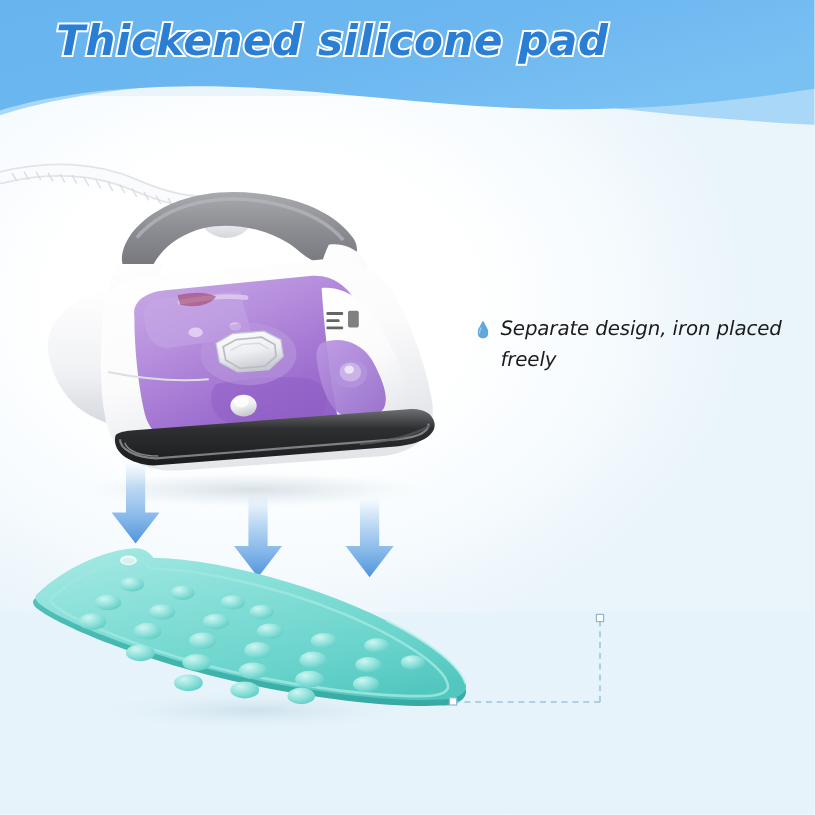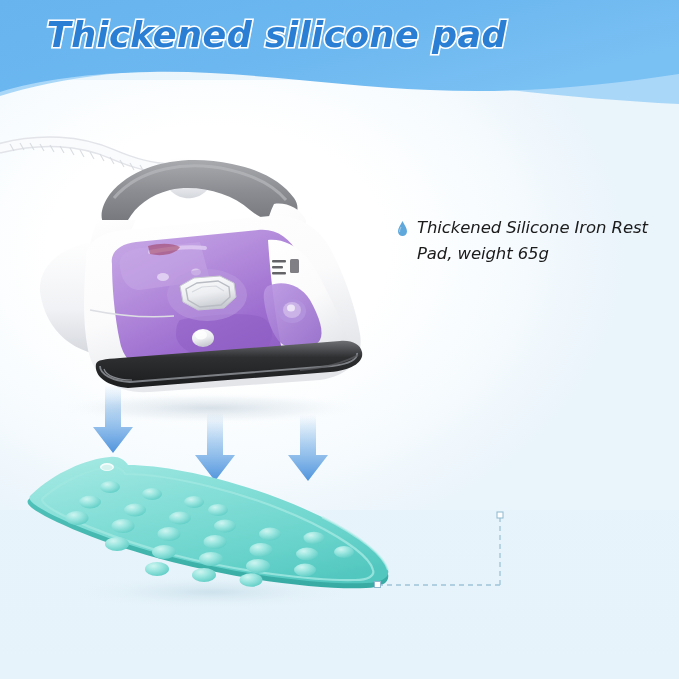--- a/index.html
+++ b/index.html
@@ -362,25 +362,25 @@
 
       <path d="M0,0 L679,0 L679,104 C600,100 520,92 430,80 C330,66 210,62 110,74 C66,79 28,87 0,96 Z" fill="#a9d7f8"></path>
 
       <path d="M0,0 L679,0 L679,74 C600,86 520,94 430,90 C330,86 240,70 150,72 C90,73 38,80 0,92 Z" fill="url(#bandMain)"></path>
     </svg>
     <div class="header-title">Thickened silicone pad</div>
   </div>
 
   <div class="features">
 
-    <div class="feature">
+
+
+    <div class="feature" style="margin-top:46px;">
       <svg class="drop-icon" viewBox="0 0 9 15">
         <path d="M4.5,0 C6.6,4.2 9,7.2 9,10.2 C9,13 7,15 4.5,15 C2,15 0,13 0,10.2 C0,7.2 2.4,4.2 4.5,0 Z" fill="#5fa8dc"></path>
         <path d="M3,6 C2,8 1.5,9.5 1.6,11" fill="none" stroke="#ffffff" stroke-width="0.9" opacity="0.5"></path>
       </svg>
-      <div class="feature-text">Thickened Silicone Iron Rest Pad, weight 65g</div>
+      <div class="feature-text">Separate design, iron placed freely</div>
     </div>
 
-
-
   </div>
 
 </div>
 
 </body></html>

